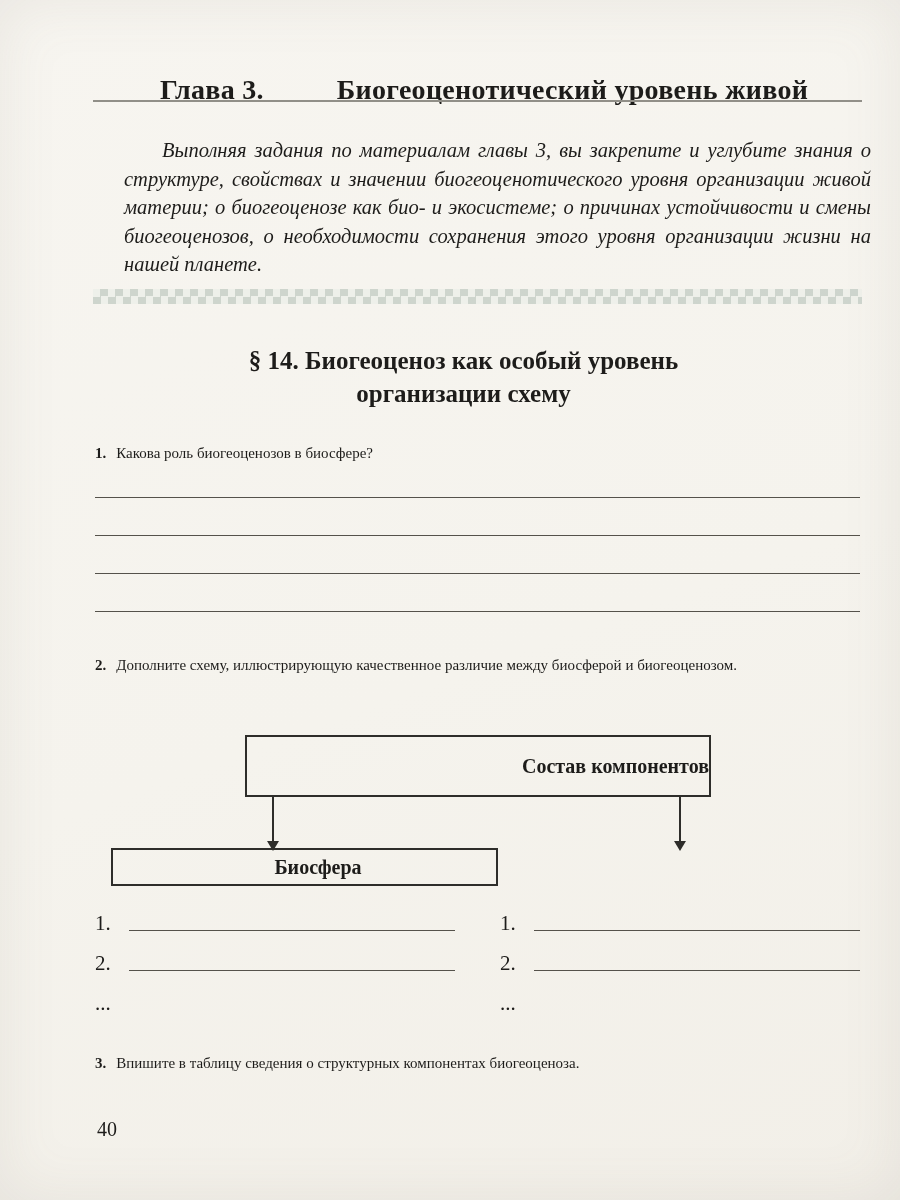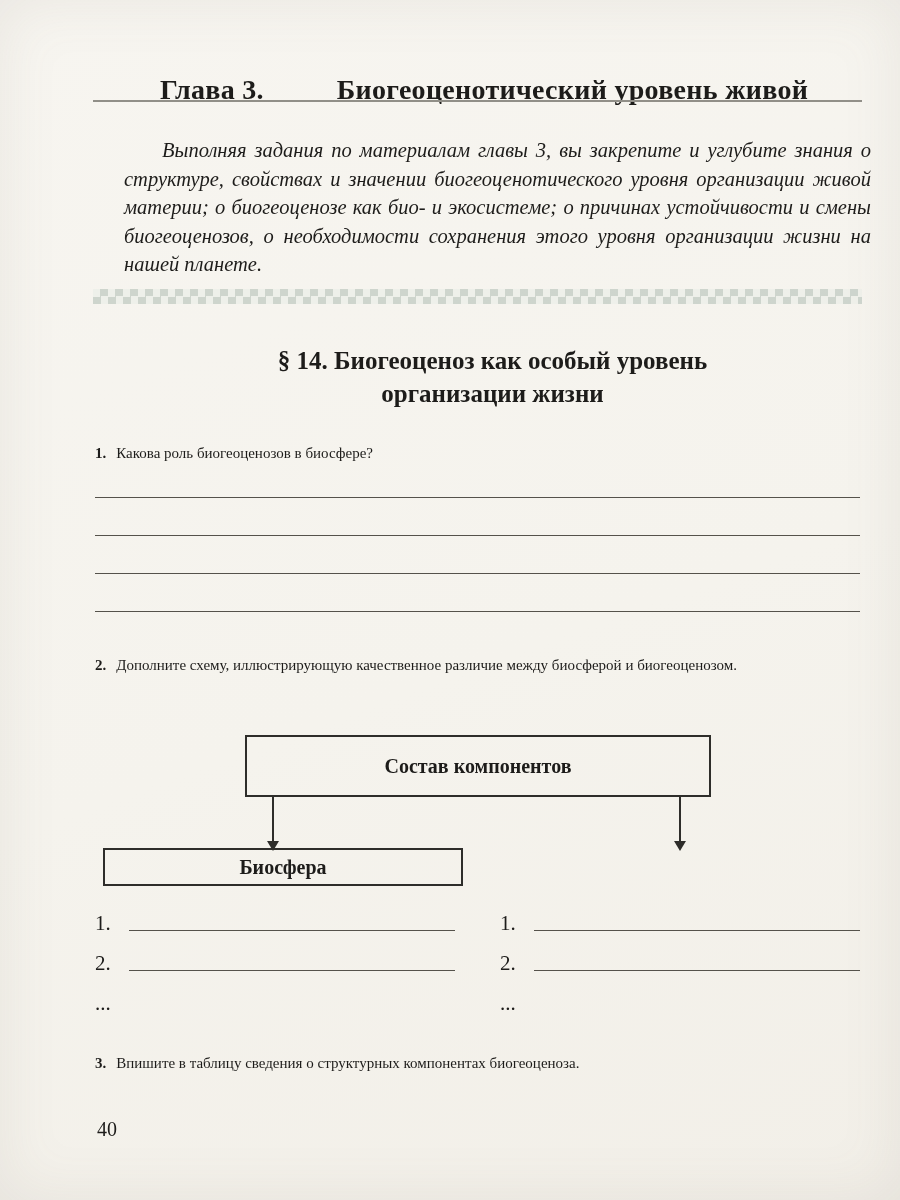--- a/index.html
+++ b/index.html
@@ -45,21 +45,21 @@
   .checker-band {
     position: absolute;
     left: 93px; right: 38px; top: 289px; height: 15px;
     background: repeating-conic-gradient(#c9d1c9 0% 25%, #edefe9 25% 50%) 0 0 / 15px 15px;
     opacity: 0.9;
   }
 
   
   .section-title {
     position: absolute;
-    left: 110px; width: 765px; top: 344px;
+    left: 81px; width: 765px; top: 344px;
     margin: 0;
     text-align: center;
     font-size: 25px; line-height: 33px;
     font-weight: bold;
   }
 
   
   .question {
     position: absolute;
     left: 95px; width: 765px;
@@ -86,21 +86,21 @@
     position: absolute;
     left: 95px; top: 730px; width: 765px; height: 300px;
   }
   .diagram-top-box {
     position: absolute;
     left: 150px; top: 5px; width: 462px; height: 58px;
     border: 2px solid #2e2d2a;
     background: transparent;
     display: flex; flex-direction: column; justify-content: center;
     text-align: center;
-    font-weight: bold; font-size: 20px; line-height: 25px;
+    font-weight: bold; font-size: 20px; line-height: 25px; align-items: flex-end;
   }
   .arrow {
     position: absolute; top: 65px; width: 12px; height: 56px;
   }
   .arrow-left  { left: 172px; }
   .arrow-right { left: 579px; }
   .arrow-line {
     position: absolute; left: 5px; top: 0; width: 2px; height: 47px;
     background: #2e2d2a;
   }
@@ -110,21 +110,21 @@
     border-left: 6px solid transparent;
     border-right: 6px solid transparent;
     border-top: 10px solid #2e2d2a;
   }
   .diagram-sub-box {
     position: absolute; top: 118px; height: 34px; width: 356px;
     border: 2px solid #2e2d2a;
     display: flex; align-items: center; justify-content: center;
     font-weight: bold; font-size: 20px;
   }
-  .sub-box-left  { left: 8px; }
+  .sub-box-left  { left: 16px; padding-left: 27px; }
   .sub-box-right { left: 405px; }
 
   .blank-col {
     position: absolute; top: 166px; width: 360px;
     font-size: 21px;
   }
   .blank-col-left  { left: 0; }
   .blank-col-right { left: 405px; }
   .blank-row {
     display: flex; align-items: flex-end;
@@ -155,21 +155,21 @@
     <span class="chapter-title">Биогеоценотический уровень живой</span>
   </div>
   <div class="chapter-rule"></div>
 
   <p class="intro">Выполняя задания по материалам главы 3, вы закрепите и углубите знания о структуре, свойствах и значении биогеоценотического уровня организации живой материи; о биогеоценозе как био- и экосистеме; о причинах устойчивости и смены биогеоценозов, о необходимости сохранения этого уровня организации жизни на нашей планете.</p>
 
   <div class="checker-band"></div>
 
   <h2 class="section-title">
     <span>§ 14. Биогеоценоз как особый уровень</span><br>
-    <span>организации жизни</span>
+    <span>организации схему</span>
   </h2>
 
   <div class="question q1">
     <span class="qnum">1.</span><span>Какова роль биогеоценозов в биосфере?</span>
   </div>
 
   <div class="answer-lines">
     <div class="answer-line"></div>
     <div class="answer-line"></div>
     <div class="answer-line"></div>

